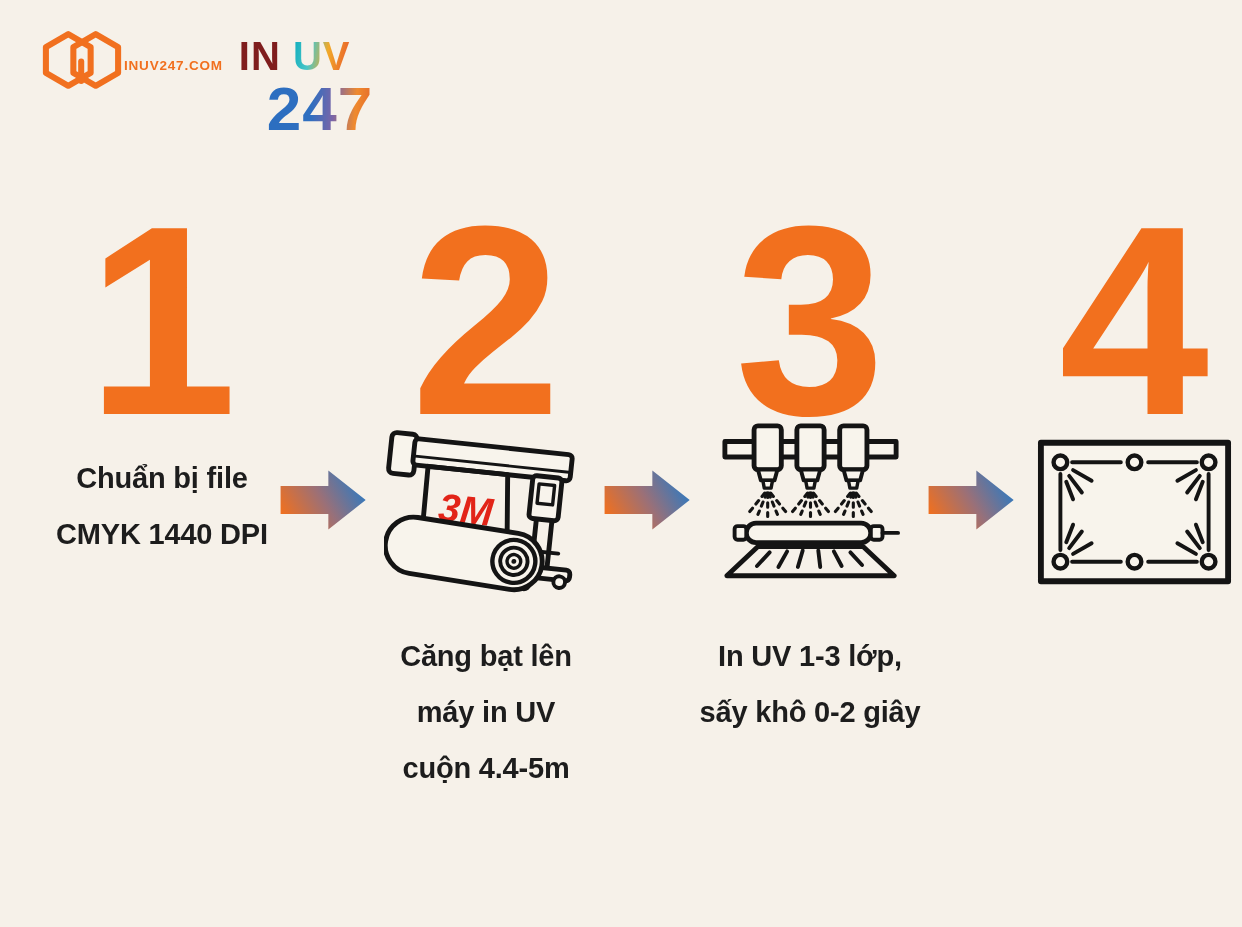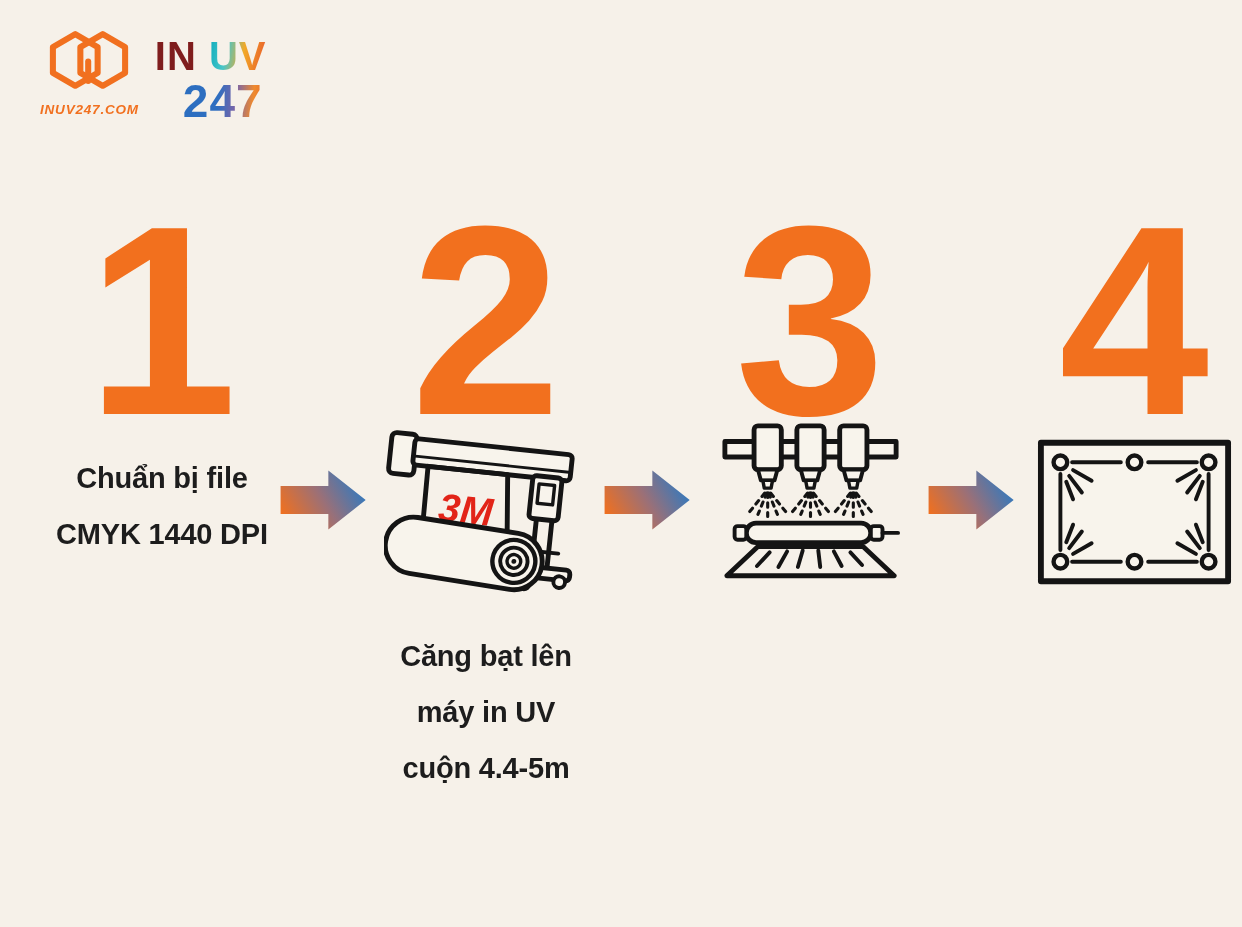--- a/index.html
+++ b/index.html
@@ -5,31 +5,31 @@
   * { margin:0; padding:0; box-sizing:border-box; }
   html,body { background:#e9e4dc; }
   body { font-family:"Liberation Sans","DejaVu Sans",sans-serif; }
   .canvas {
     position:relative; width:1242px; height:927px; margin:0 auto;
     background:#F6F1E9; overflow:hidden;
   }
 
   
   .logo { position:absolute; top:28px; left:40px; display:flex; gap:16px; align-items:flex-start; }
-  .logo-mark { display:flex; flex-direction:column; align-items:center;font-style:italic; }
+  .logo-mark { display:flex; align-items:center; }
   .logo-domain { margin-top:2px; font-size:13.5px; font-weight:700; letter-spacing:.8px; color:#F1701F; }
   .logo-text { padding-top:8px; line-height:1; }
   .logo-line1 { font-size:40px; font-weight:700; letter-spacing:1px; }
   .logo-in { color:#7f1d1d; }
   .logo-uv {
     background:linear-gradient(100deg,#14AFBE 5%,#49C6C8 30%,#F2A928 58%,#E85A2B 95%);
     -webkit-background-clip:text; background-clip:text; color:transparent;
   }
   .logo-line2 {
-    margin:2px 0 0 28px; font-size:46px; font-weight:700; letter-spacing:1px;
+    margin:2px 0 0 28px; font-size:62px; font-weight:700; letter-spacing:1px;
     background:linear-gradient(95deg,#2B6EC0 0%,#2F6FC0 42%,#7A65A8 62%,#EF8A2E 82%,#E2622A 100%);
     -webkit-background-clip:text; background-clip:text; color:transparent;
   }
 
   
   .steps { position:absolute; top:218px; left:44px; display:flex; align-items:flex-start; }
   .step { flex:0 0 236px; display:flex; flex-direction:column; align-items:center; }
   .step-number {
     height:205px; width:100%; display:flex; align-items:center; justify-content:center;
     font-size:270px; line-height:205px; font-weight:700; color:#F2701E;
@@ -182,20 +182,22 @@
           <g class="ink" stroke-width="4">
             <path d="M58 134 L45 148"></path>
               <path d="M76 133 L67 149"></path>
               <path d="M92 132 L87 149"></path>
             <path d="M108 132 L110 149"></path>
               <path d="M124 133 L132 148"></path>
               <path d="M141 134 L153 147"></path>
           </g>
         </svg>
       </div>
+      <div class="step-label">In UV 1-3 lớp,
+sấy khô 0-2 giây</div>
     </section>
 
     <div class="arrow-cell">
       <svg width="88" height="66" viewBox="0 0 100 76">
         <defs>
             <linearGradient id="ag3" x1="0%" y1="70%" x2="100%" y2="30%">
           <stop offset="0" stop-color="#F0701F"></stop>
               <stop offset=".5" stop-color="#9A7078"></stop>
               <stop offset="1" stop-color="#2B7AC3"></stop>
         </linearGradient>

